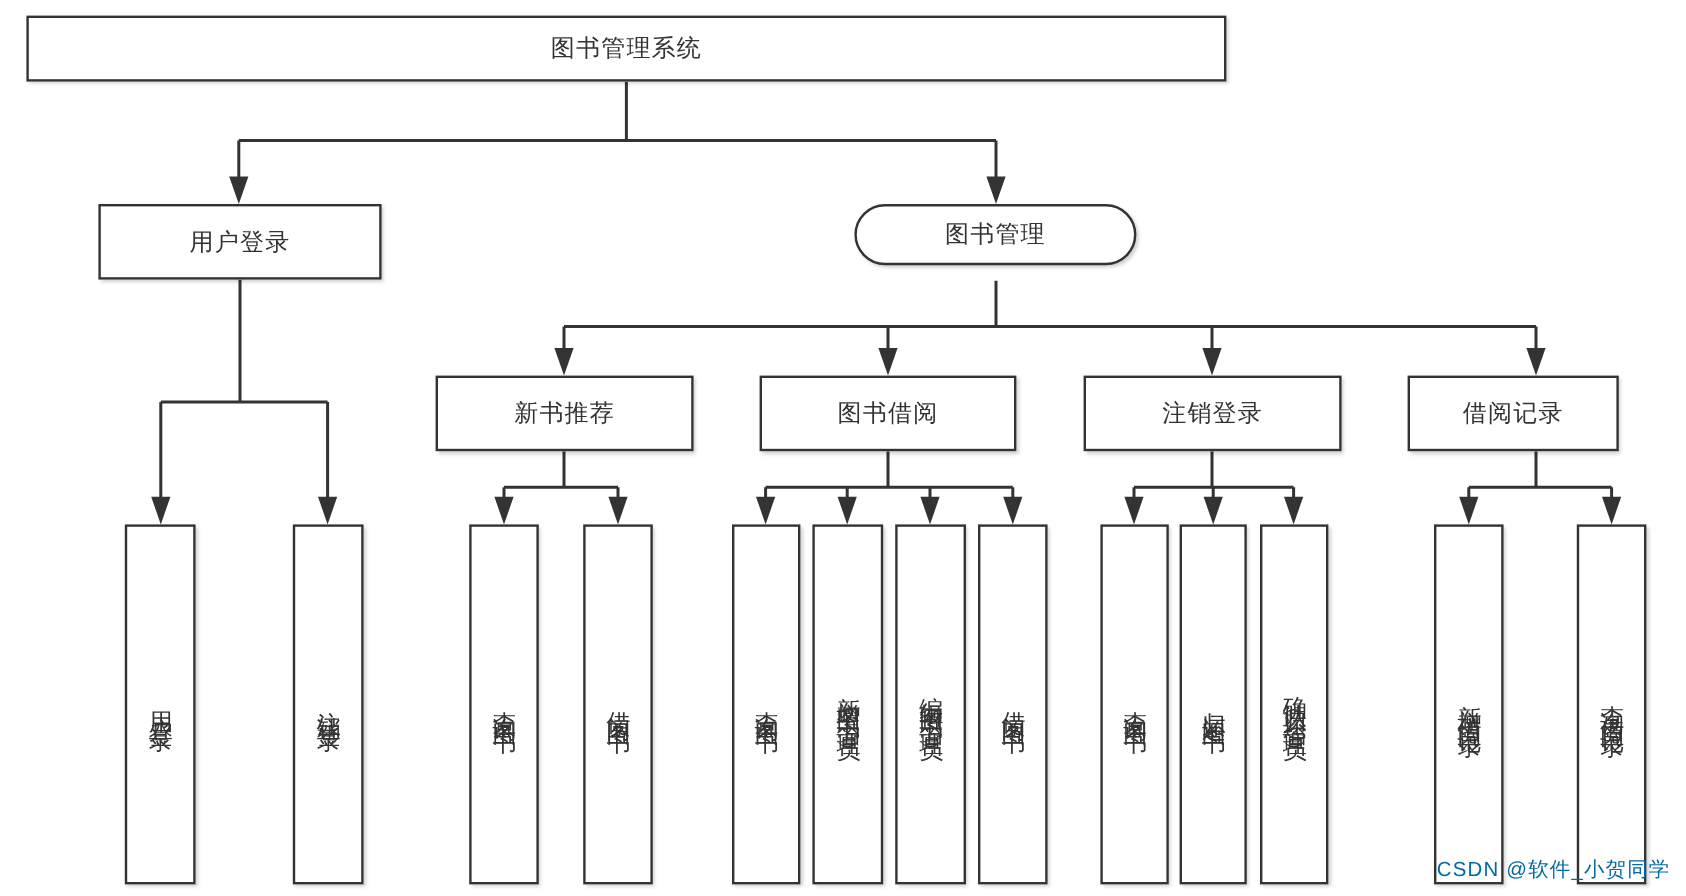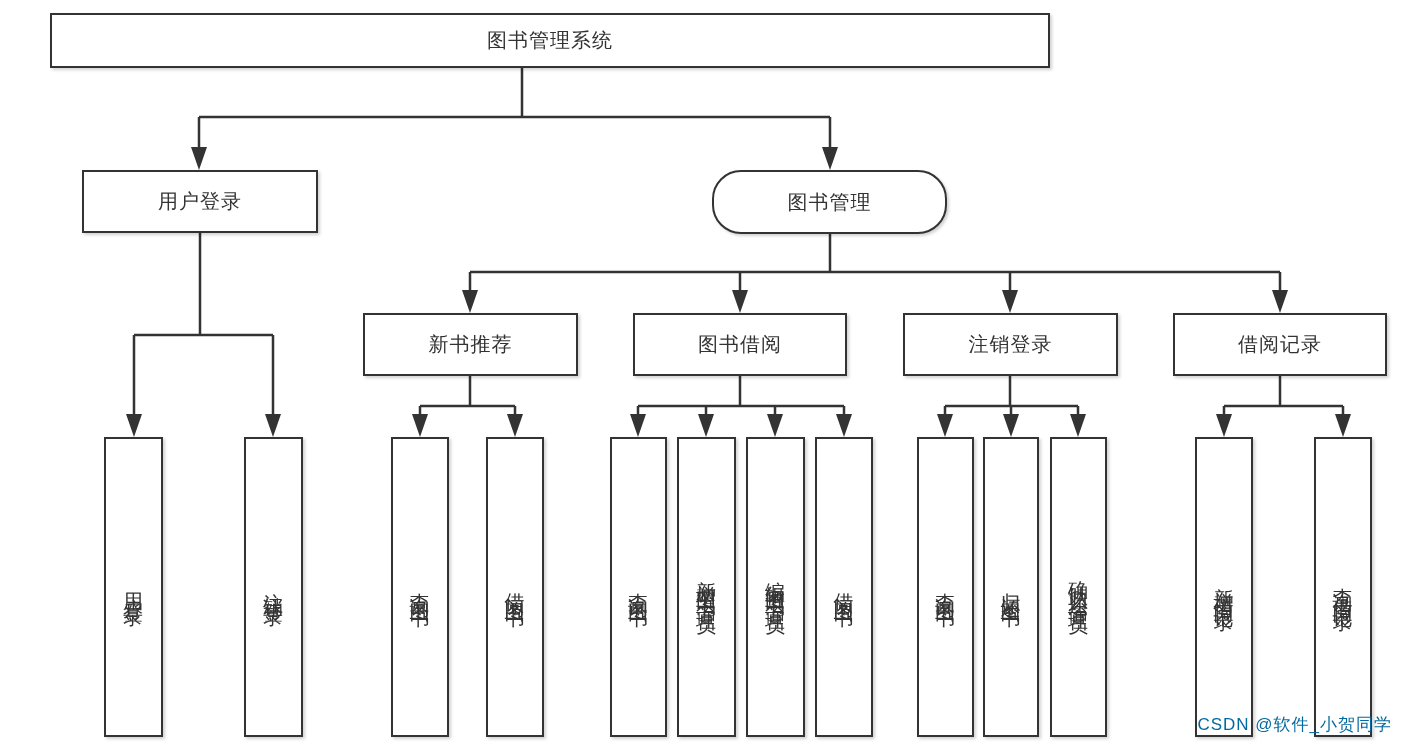--- a/index.html
+++ b/index.html
@@ -91,41 +91,41 @@
       <polygon points="767,414 783,414 775,437"></polygon>
       <polygon points="836,414 852,414 844,437"></polygon>
       <polygon points="937,414 953,414 945,437"></polygon>
       <polygon points="1003,414 1019,414 1011,437"></polygon>
       <polygon points="1070,414 1086,414 1078,437"></polygon>
       <polygon points="1216,414 1232,414 1224,437"></polygon>
       <polygon points="1335,414 1351,414 1343,437"></polygon>
     </g>
   </svg>
 
-  <div class="node" style="left:22px; top:13px; width:1000px; height:55px;margin-left:28px;">
+  <div class="node" style="left:22px; top:13px; width:1000px; height:55px;">
     <span class="h-label">图书管理系统</span>
   </div>
 
   <div class="node" style="left:82px; top:170px; width:236px; height:63px;">
     <span class="h-label">用户登录</span>
   </div>
-  <div class="node" style="left:712px; top:170px; width:235px; height:64px;border-radius:29px;">
+  <div class="node" style="left:712px; top:170px; width:235px; height:51px;border-radius:29px;">
     <span class="h-label">图书管理</span>
   </div>
 
   <div class="node" style="left:633px; top:313px; width:214px; height:63px;">
     <span class="h-label">图书借阅</span>
   </div>
   <div class="node" style="left:363px; top:313px; width:215px; height:63px;">
     <span class="h-label">新书推荐</span>
   </div>
   <div class="node" style="left:903px; top:313px; width:215px; height:63px;">
     <span class="h-label">注销登录</span>
   </div>
-  <div class="node" style="left:1173px; top:313px; width:214px; height:63px;text-align:center;">
+  <div class="node" style="left:1173px; top:313px; width:176px; height:63px;text-align:center;">
     <span class="h-label">借阅记录</span>
   </div>
 
   <div class="node" style="left:104px; top:437px; width:59px; height:300px;">
     <span class="v-label">用户登录</span>
   </div>
   <div class="node" style="left:244px; top:437px; width:59px; height:300px;">
     <span class="v-label">注销登录</span>
   </div>
 

